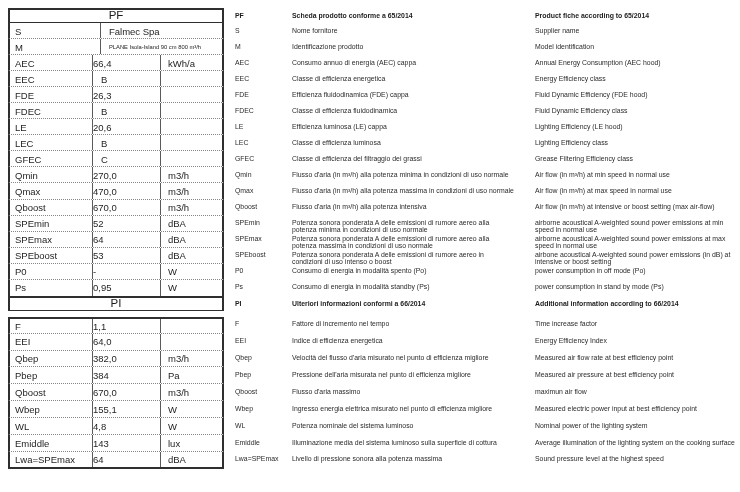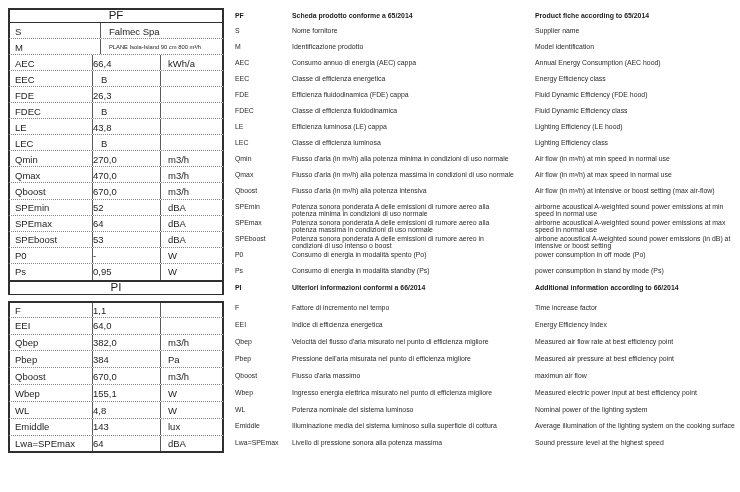--- a/index.html
+++ b/index.html
@@ -116,40 +116,50 @@
       <div class="tc tunit"></div>
     </div>
     <div class="mcode">FDEC</div>
     <div class="mdesc">Classe di efficienza fluidodinamica</div>
     <div class="edesc">Fluid Dynamic Efficiency class</div>
   </div>
 
   <div class="row datarow sec-PF">
     <div class="trow">
       <div class="tc tcode">LE</div>
-      <div class="tc tval">43,8</div>
+      <div class="tc tval">20,6</div>
       <div class="tc tunit"></div>
     </div>
     <div class="mcode">LE</div>
     <div class="mdesc">Efficienza luminosa (LE) cappa</div>
     <div class="edesc">Lighting Efficiency (LE hood)</div>
   </div>
 
   <div class="row datarow sec-PF alignleft">
     <div class="trow">
       <div class="tc tcode">LEC</div>
       <div class="tc tval">B</div>
       <div class="tc tunit"></div>
     </div>
     <div class="mcode">LEC</div>
     <div class="mdesc">Classe di efficienza luminosa</div>
     <div class="edesc">Lighting Efficiency class</div>
   </div>
 
 
+  <div class="row datarow sec-PF alignleft">
+    <div class="trow">
+      <div class="tc tcode">GFEC</div>
+      <div class="tc tval">C</div>
+      <div class="tc tunit"></div>
+    </div>
+    <div class="mcode">GFEC</div>
+    <div class="mdesc">Classe di efficienza del filtraggio dei grassi</div>
+    <div class="edesc">Grease Filtering Efficiency class</div>
+  </div>
 
   <div class="row datarow sec-PF">
     <div class="trow">
       <div class="tc tcode">Qmin</div>
       <div class="tc tval">270,0</div>
       <div class="tc tunit">m3/h</div>
     </div>
     <div class="mcode">Qmin</div>
     <div class="mdesc">Flusso d'aria (in m³/h) alla potenza minima in condizioni di uso normale</div>
     <div class="edesc">Air flow (in m³/h) at min speed in normal use</div>

